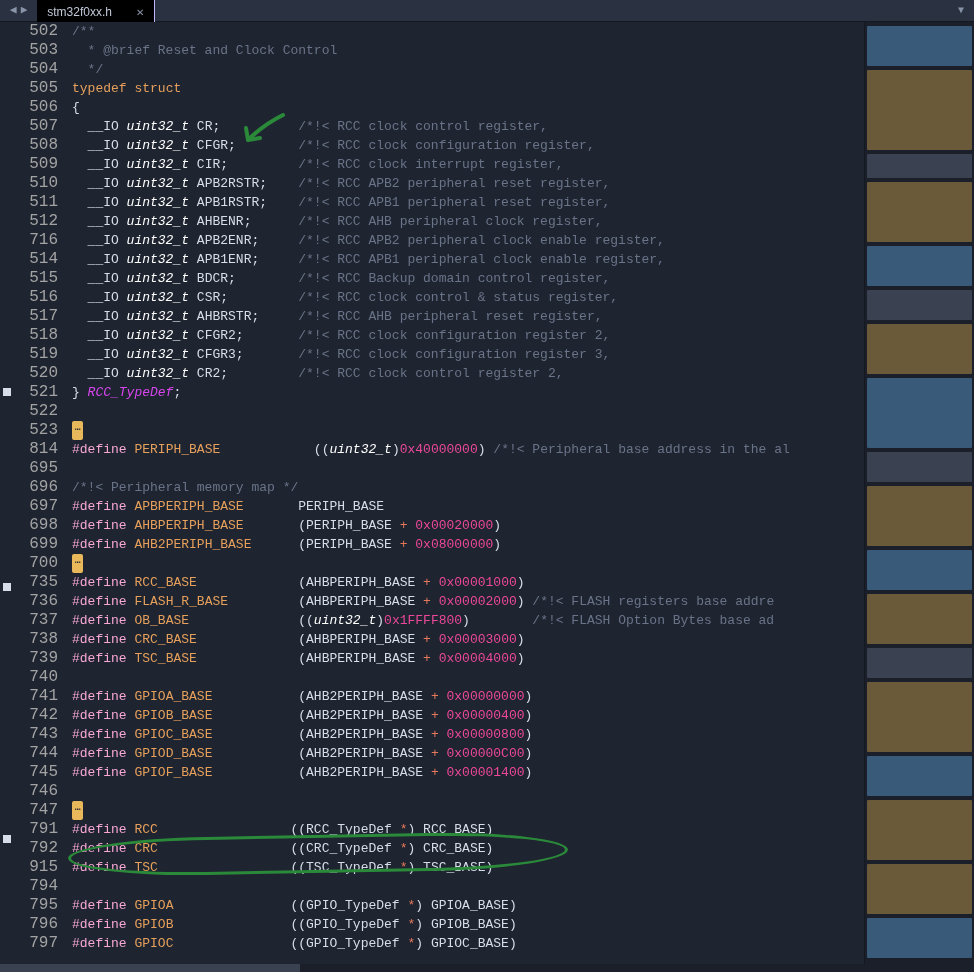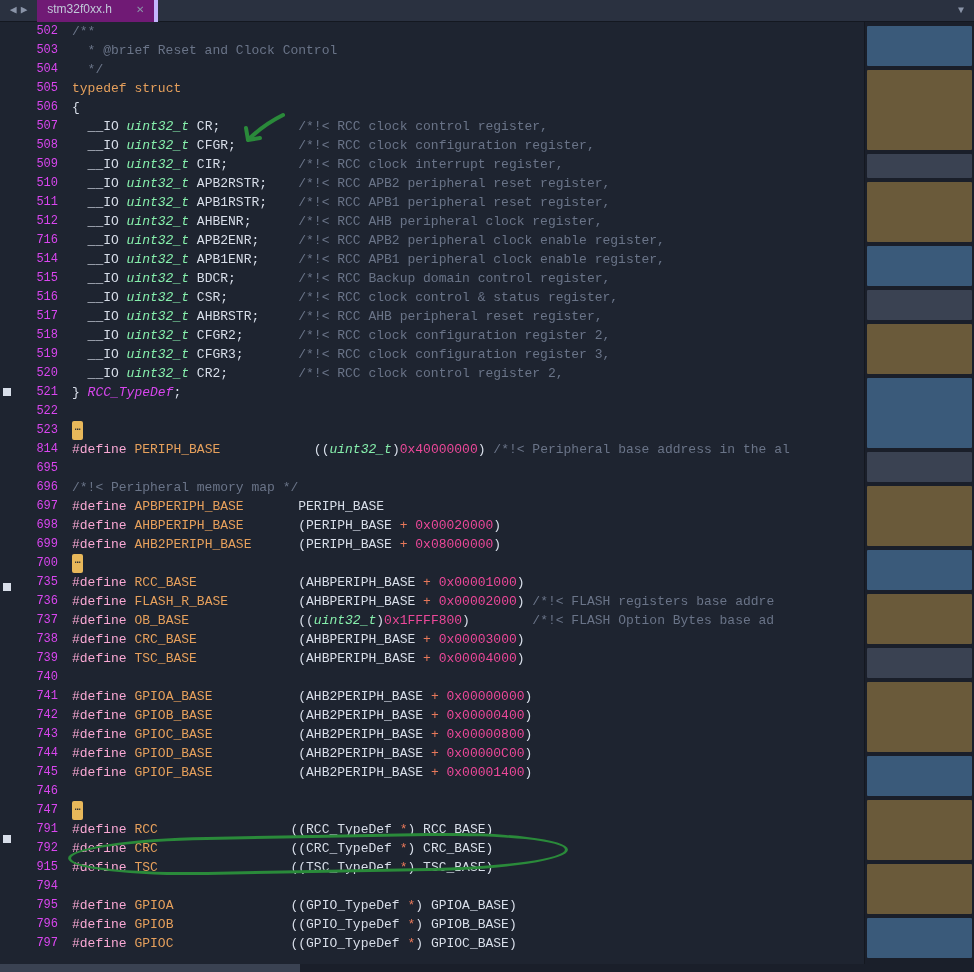--- a/index.html
+++ b/index.html
@@ -23,28 +23,28 @@
   }
   .titlebar .nav-arrows {
     display: flex;
     align-items: center;
     padding: 0 8px;
     color: #8a94a8;
     font-size: 11px;
   }
   .titlebar .nav-arrows span { padding: 0 2px; }
   .tab {
-    background: #701a75;
+    background: #000000;
     padding: 0 10px;
     height: 22px;
     display: flex;
-    align-items: flex-start;
+    align-items: flex-end;
     font-size: 12px;
     color: #c0c8d8;
-    border-right: 4px solid #c4b5fd;
+    border-right: 1px solid #c4b5fd;
     font-family: sans-serif;
   }
   .tab .close {
     margin-left: 24px;
     color: #8a94a8;
     font-size: 10px;
   }
   .titlebar .menu-arrow {
     margin-left: auto;
     padding-right: 10px;
@@ -52,23 +52,23 @@
     font-size: 10px;
   }
   .editor-area {
     display: flex;
     height: calc(100% - 22px - 8px);
   }
   .gutter {
     width: 50px;
     background: #1e2430;
     text-align: right;
-    color: #d946ef;
+    color: #a3a3a3;
     padding-right: 6px;
-    font-size: 12px;
+    font-size: 16px;
     user-select: none;
     position: relative;
   }
   .gutter .line { height: 19px; }
   .bookmark-bar {
     width: 14px;
     background: #1e2430;
   }
   .bookmark-bar .line { height: 19px; position: relative; }
   .bookmark-bar .mark {
@@ -81,21 +81,21 @@
   .code {
     flex: 1;
     padding-left: 8px;
     white-space: pre;
     overflow: hidden;
     position: relative;
   }
   .code .line { height: 19px; }
   .c-comment { color: #6a7488; }
   .c-keyword { color: #e6a05c; }
-  .c-type    { color: #86efac; font-style: italic; }
+  .c-type    { color: #ffffff; font-style: italic; }
   .c-typedef { color: #d946ef; font-style: italic; }
   .c-define  { color: #f9a8d4; }
   .c-macro   { color: #e6a05c; }
   .c-ident   { color: #d8dee9; }
   .c-number  { color: #ec4899; }
   .c-punct   { color: #d8dee9; }
   .c-op      { color: #e8785a; }
   .fold-mark {
     display: inline-block;
     background: #e8b85a;

